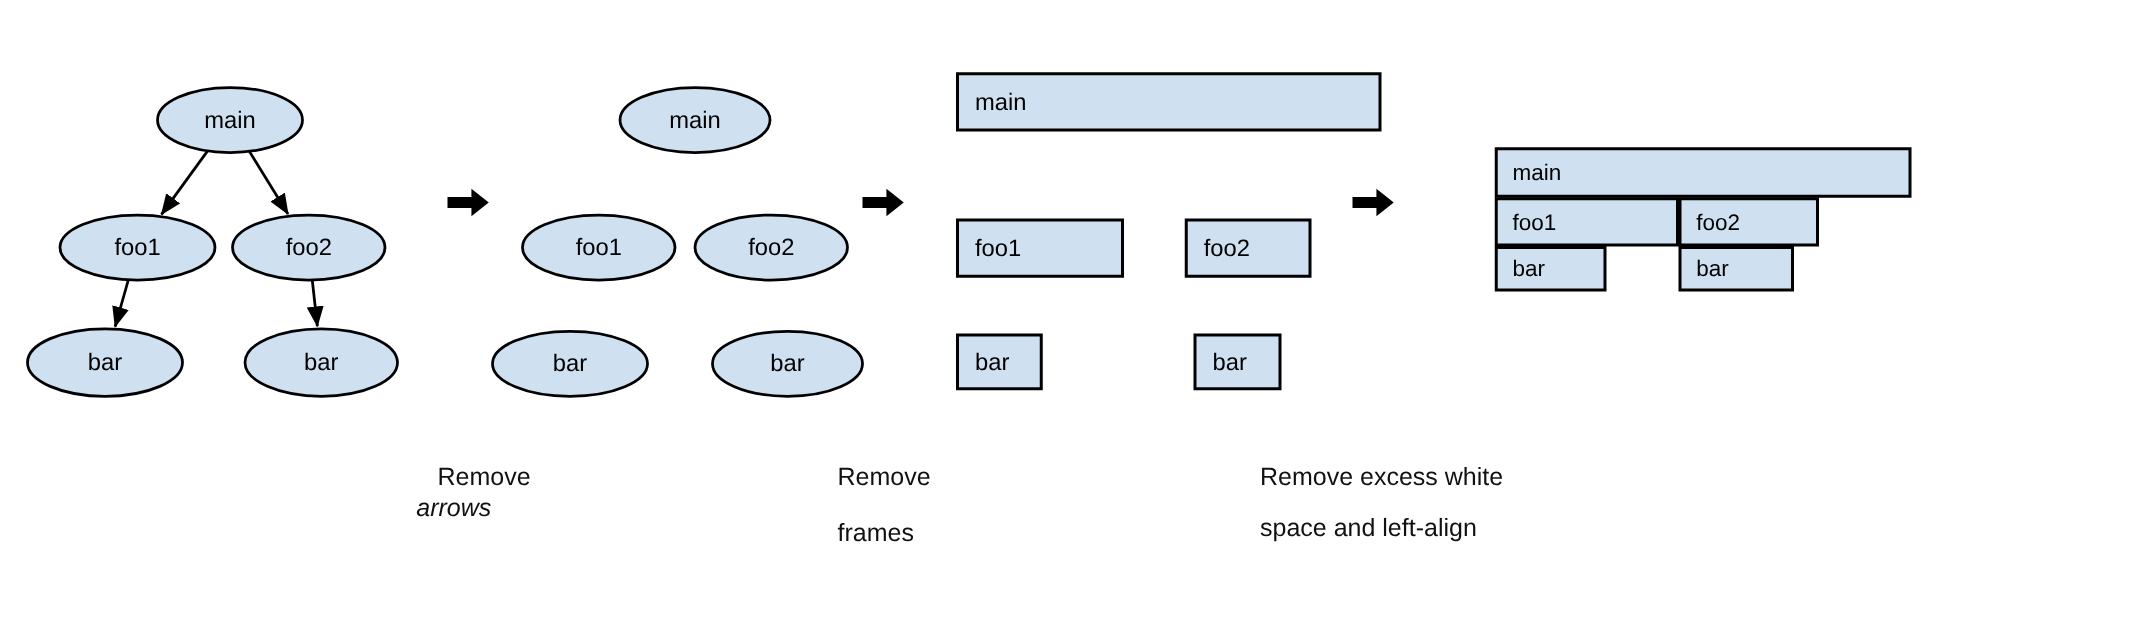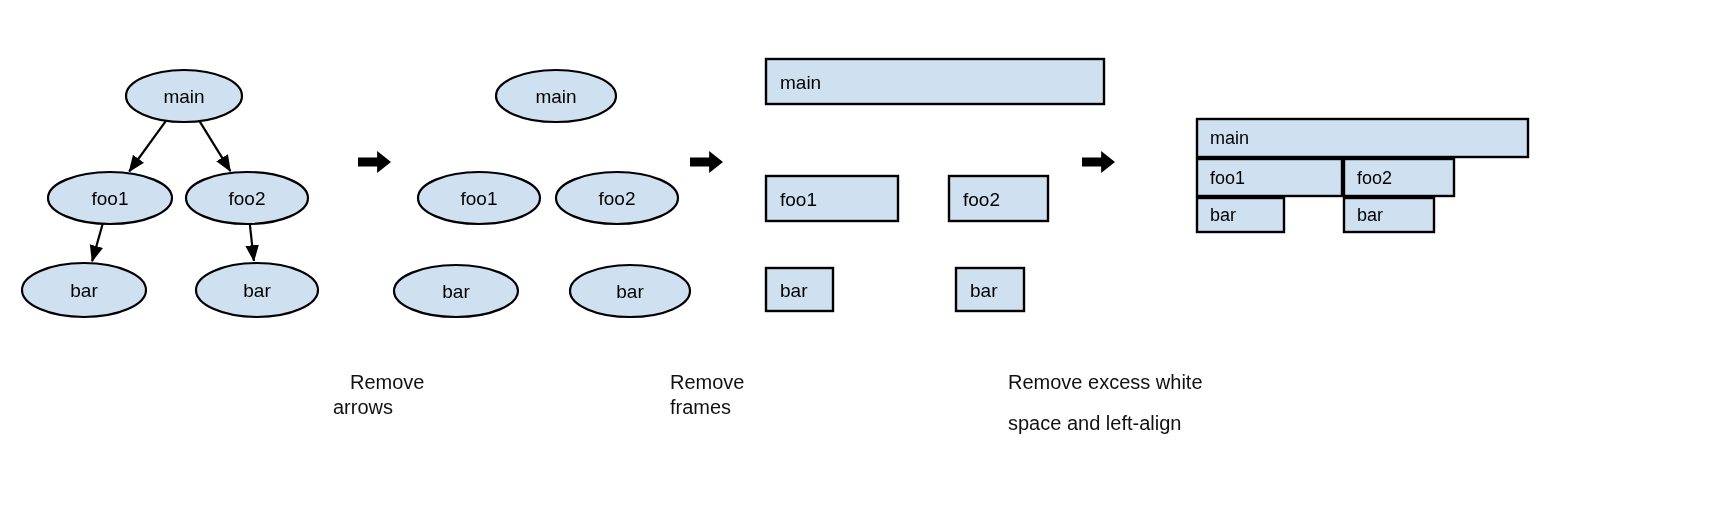--- a/index.html
+++ b/index.html
@@ -125,24 +125,24 @@
   <div>
     <div class="frame-label" style="left: 1210px; top: 129px;">main</div>
     <div class="frame-label" style="left: 1210px; top: 168.5px;">foo1</div>
     <div class="frame-label" style="left: 1357px; top: 168.5px;">foo2</div>
     <div class="frame-label" style="left: 1210px; top: 206px;">bar</div>
     <div class="frame-label" style="left: 1357px; top: 206px;">bar</div>
   </div>
 
   <div>
     <div class="caption-line" style="left: 350px; top: 372px;">Remove</div>
-    <div class="caption-line" style="left: 333px; top: 397px;">arrows</div>
+    <div class="caption-line" style="left: 333px; top: 397px; font-style: italic;">arrows</div>
   </div>
   <div>
     <div class="caption-line" style="left: 670px; top: 372px;">Remove</div>
-    <div class="caption-line" style="left: 670px; top: 397px;">frames</div>
+    <div class="caption-line" style="left: 670px; top: 417px;">frames</div>
   </div>
   <div>
     <div class="caption-line" style="left: 1008px; top: 372px;">Remove excess white</div>
     <div class="caption-line" style="left: 1008px; top: 397px; margin-top: 16px;">space and left-align</div>
   </div>
 
 </div>
 
 </body></html>

